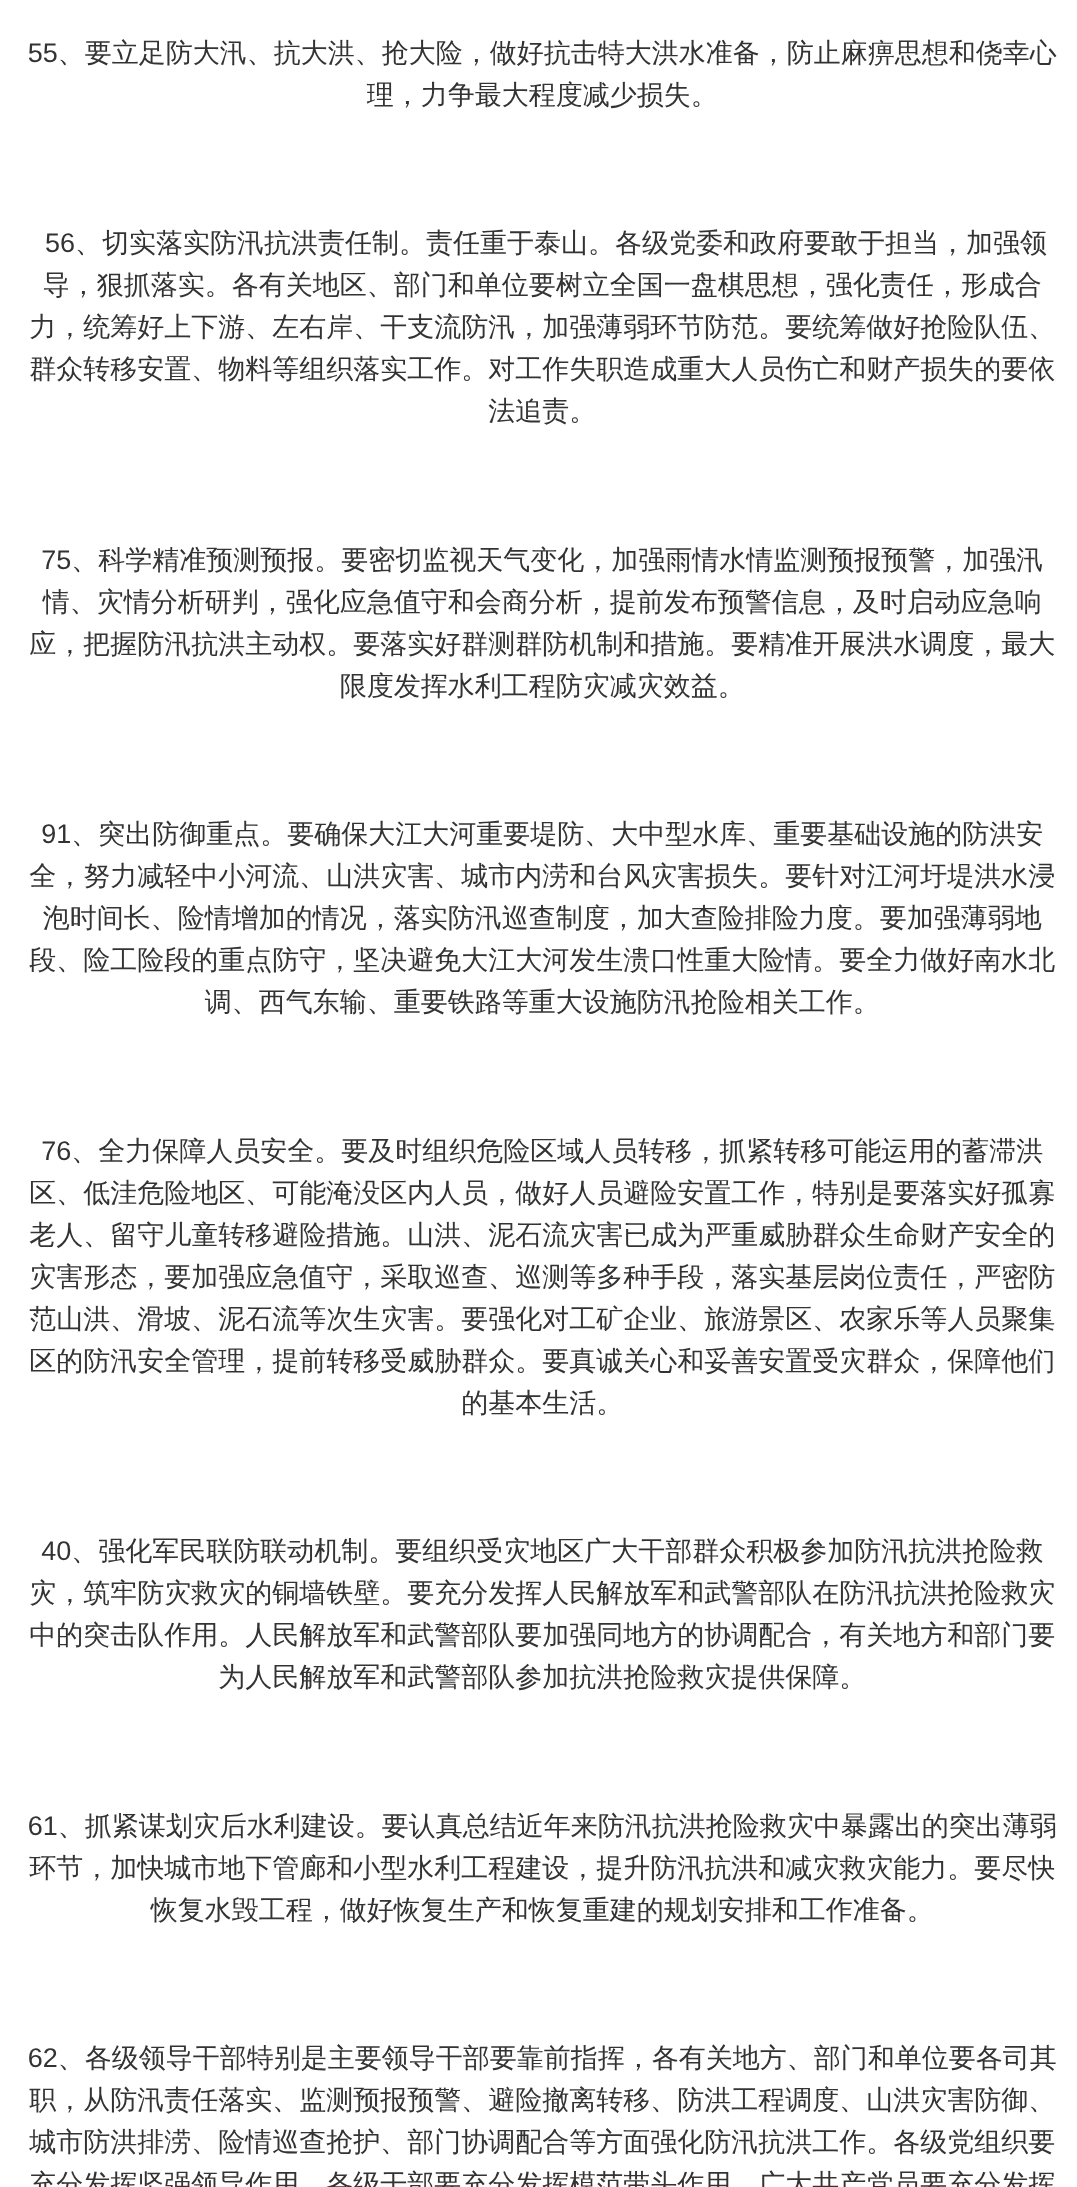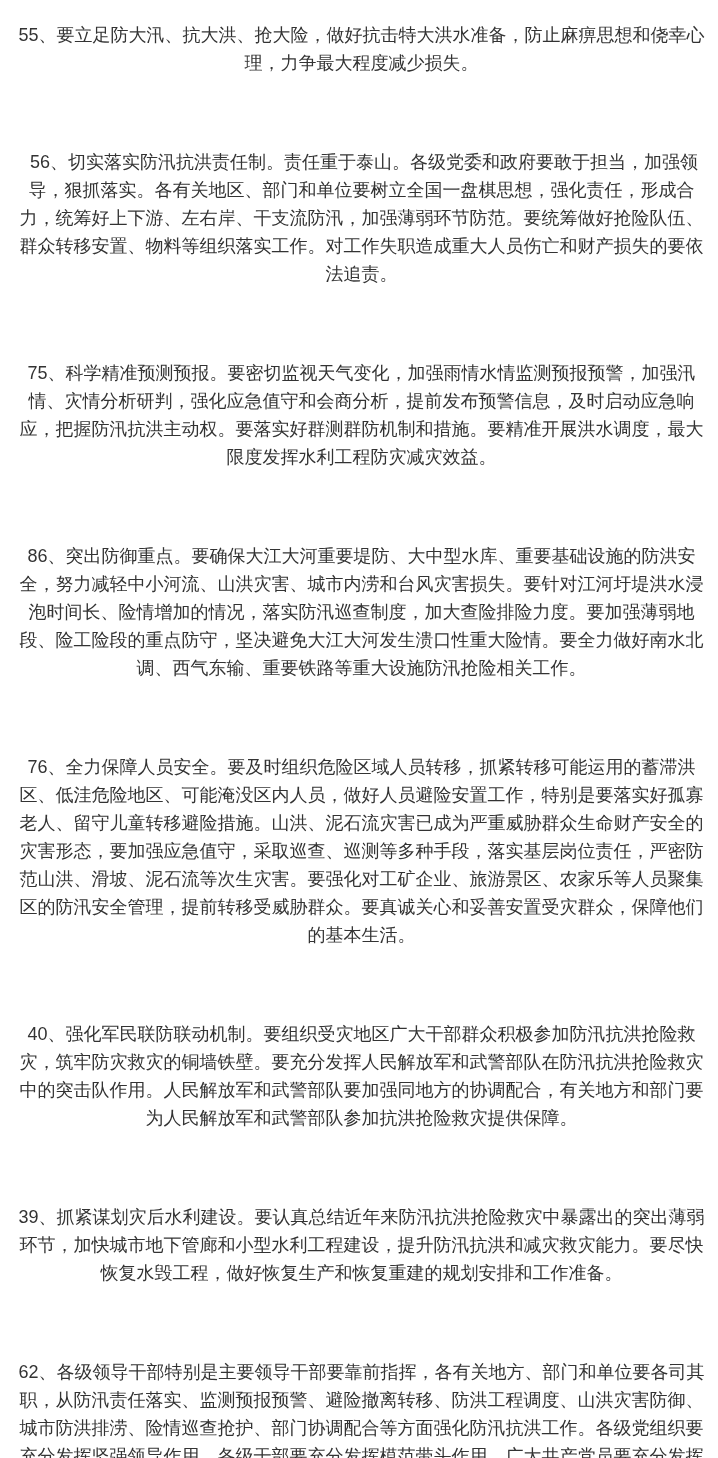--- a/index.html
+++ b/index.html
@@ -32,18 +32,18 @@
     overflow-wrap: break-word;
   }
 </style>
 </head>
 <body>
 
 <div class="doc-page">
   <p class="para">55、要立足防大汛、抗大洪、抢大险，做好抗击特大洪水准备，防止麻痹思想和侥幸心理，力争最大程度减少损失。</p>
   <p class="para"> 56、切实落实防汛抗洪责任制。责任重于泰山。各级党委和政府要敢于担当，加强领导，狠抓落实。各有关地区、部门和单位要树立全国一盘棋思想，强化责任，形成合力，统筹好上下游、左右岸、干支流防汛，加强薄弱环节防范。要统筹做好抢险队伍、群众转移安置、物料等组织落实工作。对工作失职造成重大人员伤亡和财产损失的要依法追责。</p>
   <p class="para">75、科学精准预测预报。要密切监视天气变化，加强雨情水情监测预报预警，加强汛情、灾情分析研判，强化应急值守和会商分析，提前发布预警信息，及时启动应急响应，把握防汛抗洪主动权。要落实好群测群防机制和措施。要精准开展洪水调度，最大限度发挥水利工程防灾减灾效益。</p>
-  <p class="para">86、突出防御重点。要确保大江大河重要堤防、大中型水库、重要基础设施的防洪安全，努力减轻中小河流、山洪灾害、城市内涝和台风灾害损失。要针对江河圩堤洪水浸泡时间长、险情增加的情况，落实防汛巡查制度，加大查险排险力度。要加强薄弱地段、险工险段的重点防守，坚决避免大江大河发生溃口性重大险情。要全力做好南水北调、西气东输、重要铁路等重大设施防汛抢险相关工作。</p>
+  <p class="para">91、突出防御重点。要确保大江大河重要堤防、大中型水库、重要基础设施的防洪安全，努力减轻中小河流、山洪灾害、城市内涝和台风灾害损失。要针对江河圩堤洪水浸泡时间长、险情增加的情况，落实防汛巡查制度，加大查险排险力度。要加强薄弱地段、险工险段的重点防守，坚决避免大江大河发生溃口性重大险情。要全力做好南水北调、西气东输、重要铁路等重大设施防汛抢险相关工作。</p>
   <p class="para">76、全力保障人员安全。要及时组织危险区域人员转移，抓紧转移可能运用的蓄滞洪区、低洼危险地区、可能淹没区内人员，做好人员避险安置工作，特别是要落实好孤寡老人、留守儿童转移避险措施。山洪、泥石流灾害已成为严重威胁群众生命财产安全的灾害形态，要加强应急值守，采取巡查、巡测等多种手段，落实基层岗位责任，严密防范山洪、滑坡、泥石流等次生灾害。要强化对工矿企业、旅游景区、农家乐等人员聚集区的防汛安全管理，提前转移受威胁群众。要真诚关心和妥善安置受灾群众，保障他们的基本生活。</p>
   <p class="para">40、强化军民联防联动机制。要组织受灾地区广大干部群众积极参加防汛抗洪抢险救灾，筑牢防灾救灾的铜墙铁壁。要充分发挥人民解放军和武警部队在防汛抗洪抢险救灾中的突击队作用。人民解放军和武警部队要加强同地方的协调配合，有关地方和部门要为人民解放军和武警部队参加抗洪抢险救灾提供保障。</p>
-  <p class="para">39、抓紧谋划灾后水利建设。要认真总结近年来防汛抗洪抢险救灾中暴露出的突出薄弱环节，加快城市地下管廊和小型水利工程建设，提升防汛抗洪和减灾救灾能力。要尽快恢复水毁工程，做好恢复生产和恢复重建的规划安排和工作准备。</p>
+  <p class="para">61、抓紧谋划灾后水利建设。要认真总结近年来防汛抗洪抢险救灾中暴露出的突出薄弱环节，加快城市地下管廊和小型水利工程建设，提升防汛抗洪和减灾救灾能力。要尽快恢复水毁工程，做好恢复生产和恢复重建的规划安排和工作准备。</p>
   <p class="para">62、各级领导干部特别是主要领导干部要靠前指挥，各有关地方、部门和单位要各司其职，从防汛责任落实、监测预报预警、避险撤离转移、防洪工程调度、山洪灾害防御、城市防洪排涝、险情巡查抢护、部门协调配合等方面强化防汛抗洪工作。各级党组织要充分发挥坚强领导作用，各级干部要充分发挥模范带头作用，广大共产党员要充分发挥</p>
 </div>
 
 </body></html>

